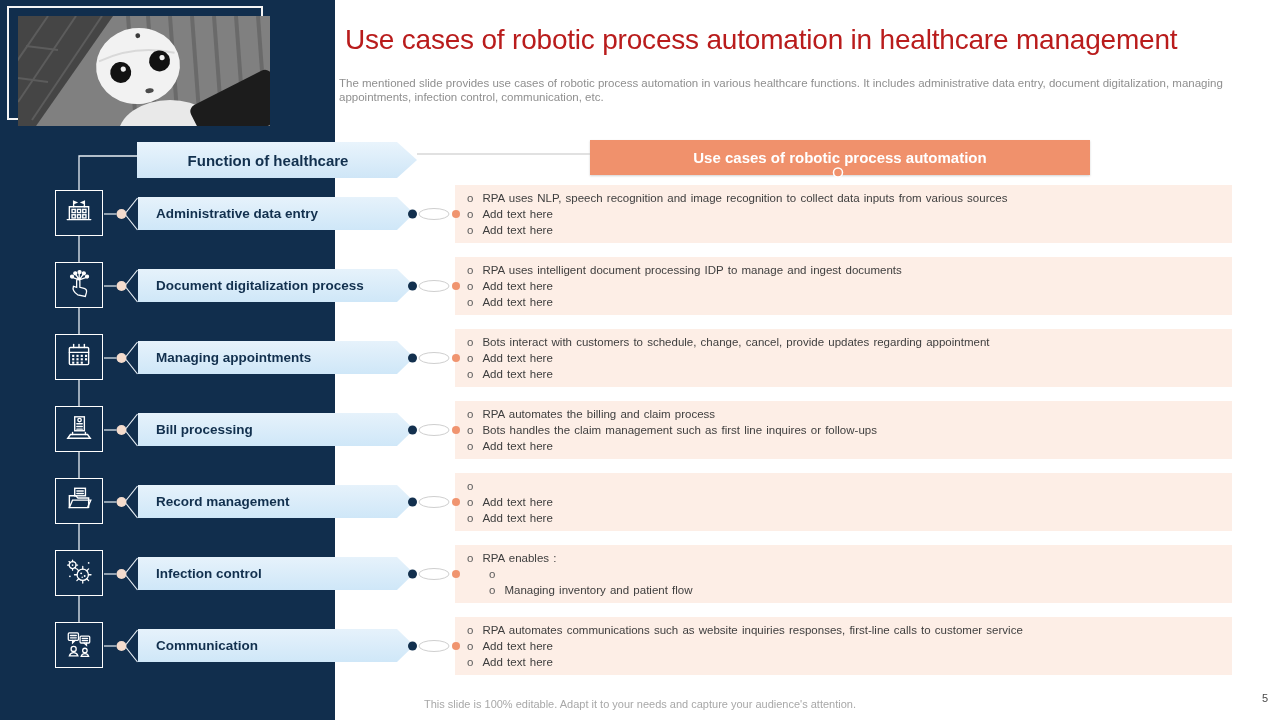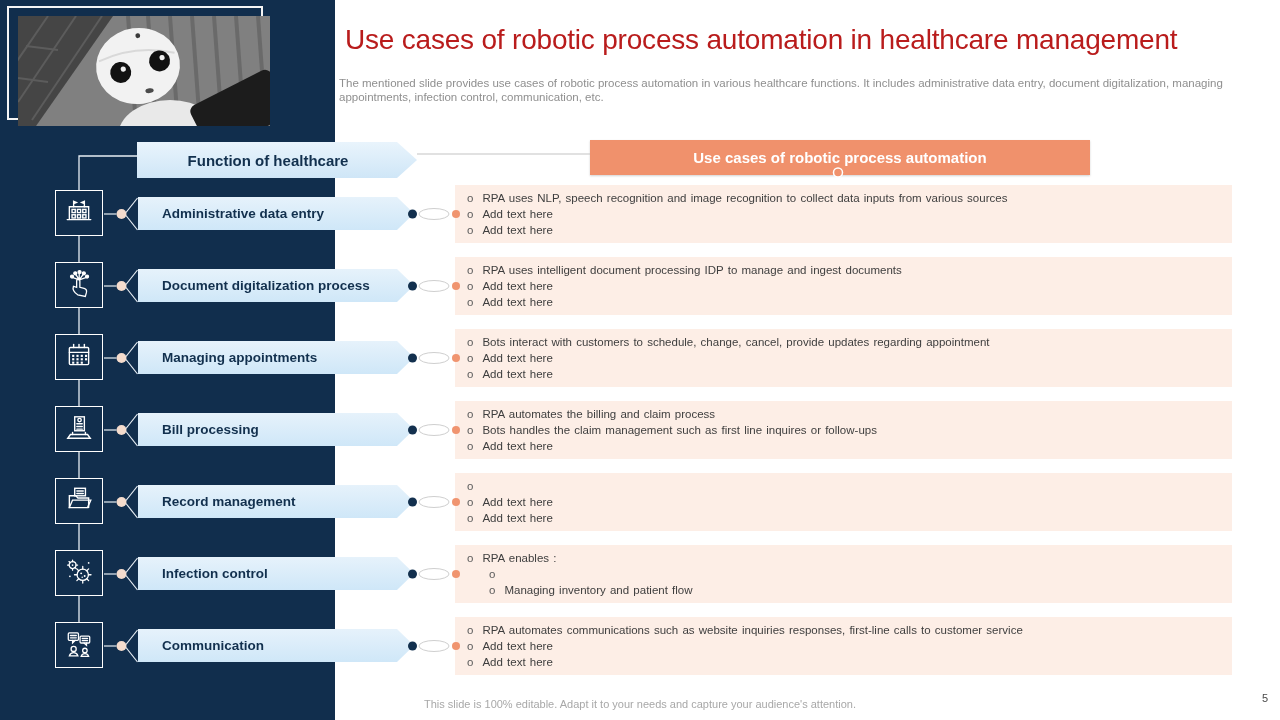--- a/index.html
+++ b/index.html
@@ -20,21 +20,21 @@
        display:flex;align-items:center;justify-content:center;padding-right:18px;box-sizing:border-box;
        font-weight:bold;font-size:15px;color:#12304e;margin-top:6px;}
   .uc-header{position:absolute;left:590px;top:140px;width:500px;height:35px;z-index:2;
        background:#f0916c;display:flex;align-items:center;justify-content:center;
        font-weight:bold;font-size:15px;color:#ffffff;box-shadow:0 1px 2px rgba(0,0,0,.18);}
   .icon-box{position:absolute;left:55px;width:46px;height:44px;border:1.6px solid #ffffff;
        background:#112e4d;display:flex;align-items:center;justify-content:center;z-index:2;}
   .row-label{position:absolute;left:138px;width:276px;height:33px;z-index:2;
        background:linear-gradient(180deg,#e6f2fb 0%,#cfe7f8 100%);
        clip-path:polygon(0 0,calc(100% - 17px) 0,100% 50%,calc(100% - 17px) 100%,0 100%);
-       display:flex;align-items:center;padding-left:24px;box-sizing:border-box;
+       display:flex;align-items:center;padding-left:18px;box-sizing:border-box;
        font-weight:bold;font-size:13.5px;color:#12304e;}
   .content-box{position:absolute;left:455px;width:777px;height:58px;background:#fdeee6;z-index:2;
        box-sizing:border-box;}
   .content-box ul{list-style:none;margin:0;padding:5px 10px 0 12px;}
   .content-box li{display:flex;font-size:11.5px;line-height:16.2px;color:#3e3e3e;word-spacing:1px;}
   .content-box li .b{color:#5c5c5c;margin-right:9px;flex:0 0 auto;}
   .content-box li.sub{padding-left:22px;}
   .wires{position:absolute;left:0;top:0;width:1280px;height:720px;pointer-events:none;}
   #wires-back{z-index:1;} #wires-front{z-index:3;}
   .slide-footer{position:absolute;left:0;top:698px;width:1280px;text-align:center;

